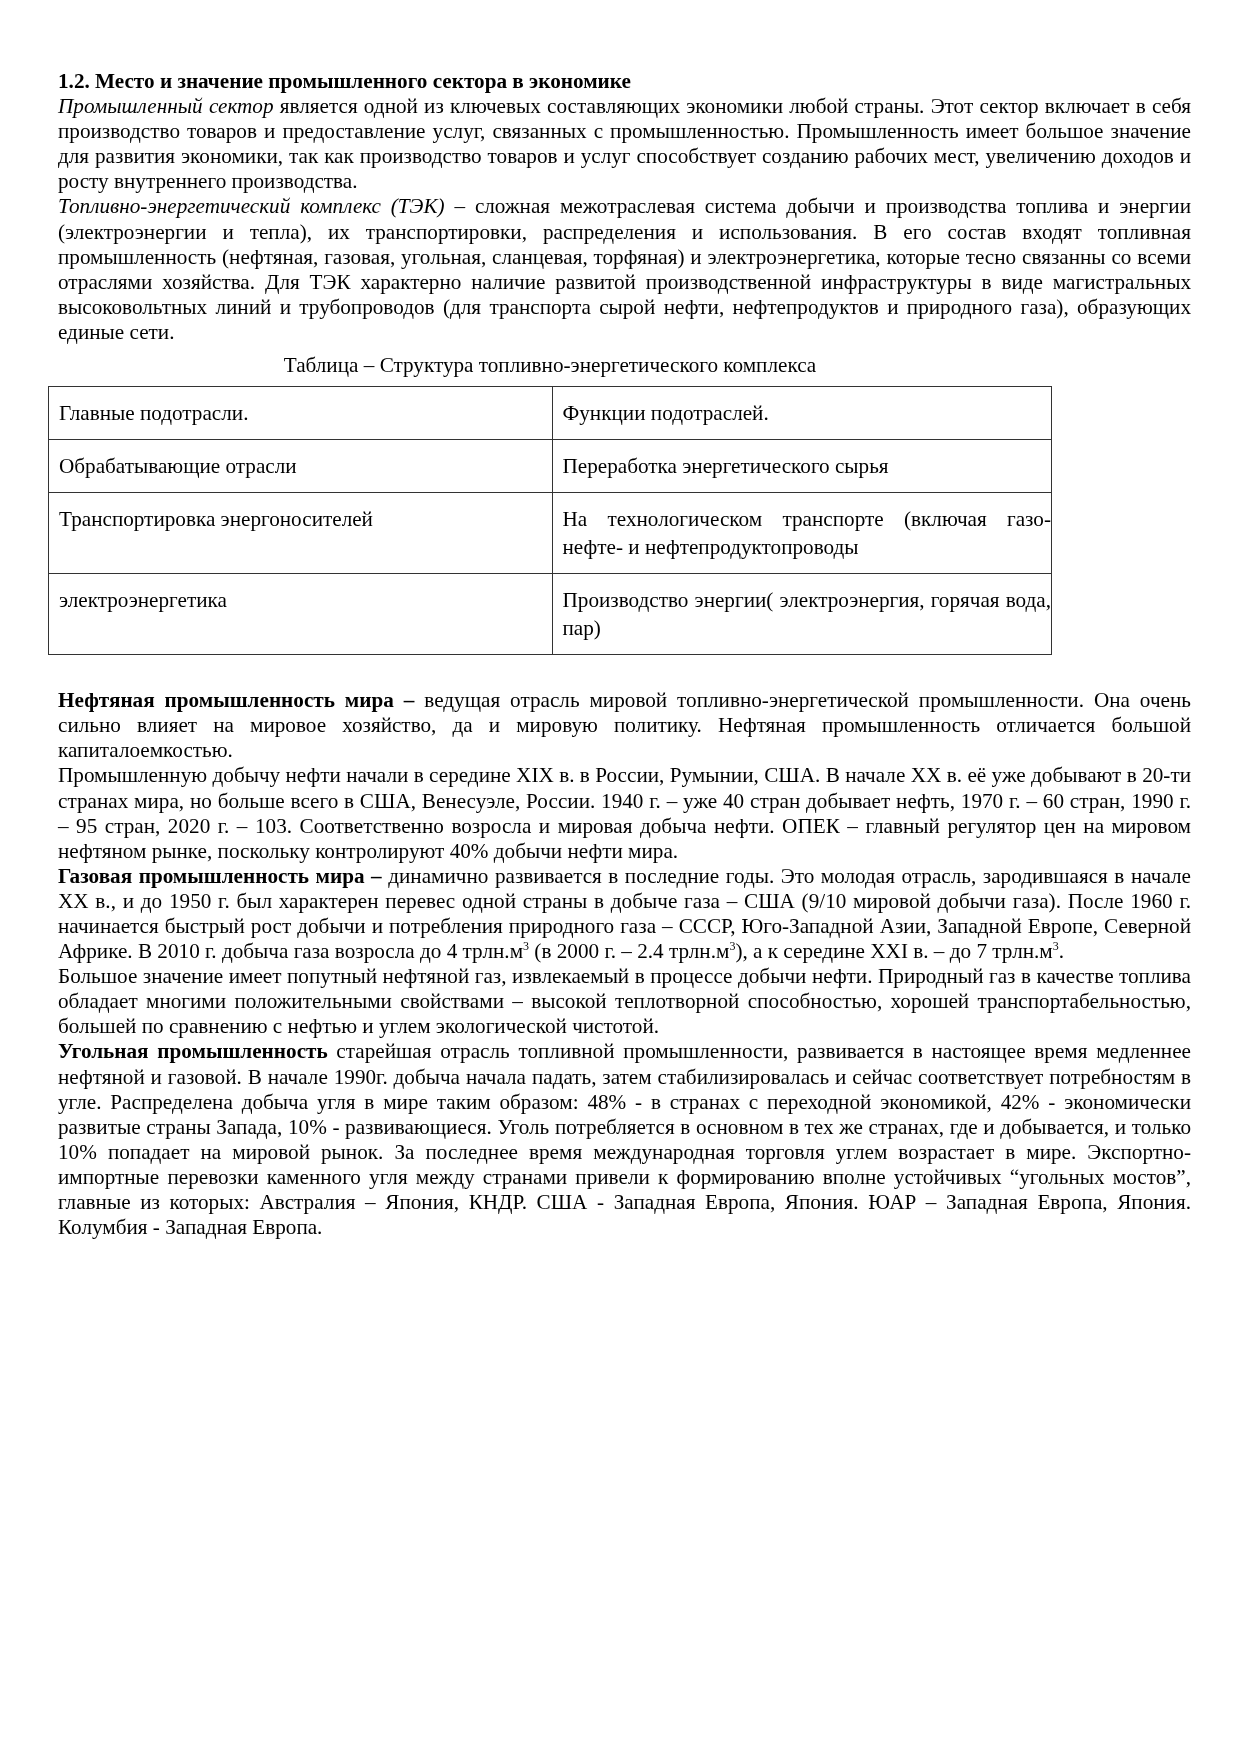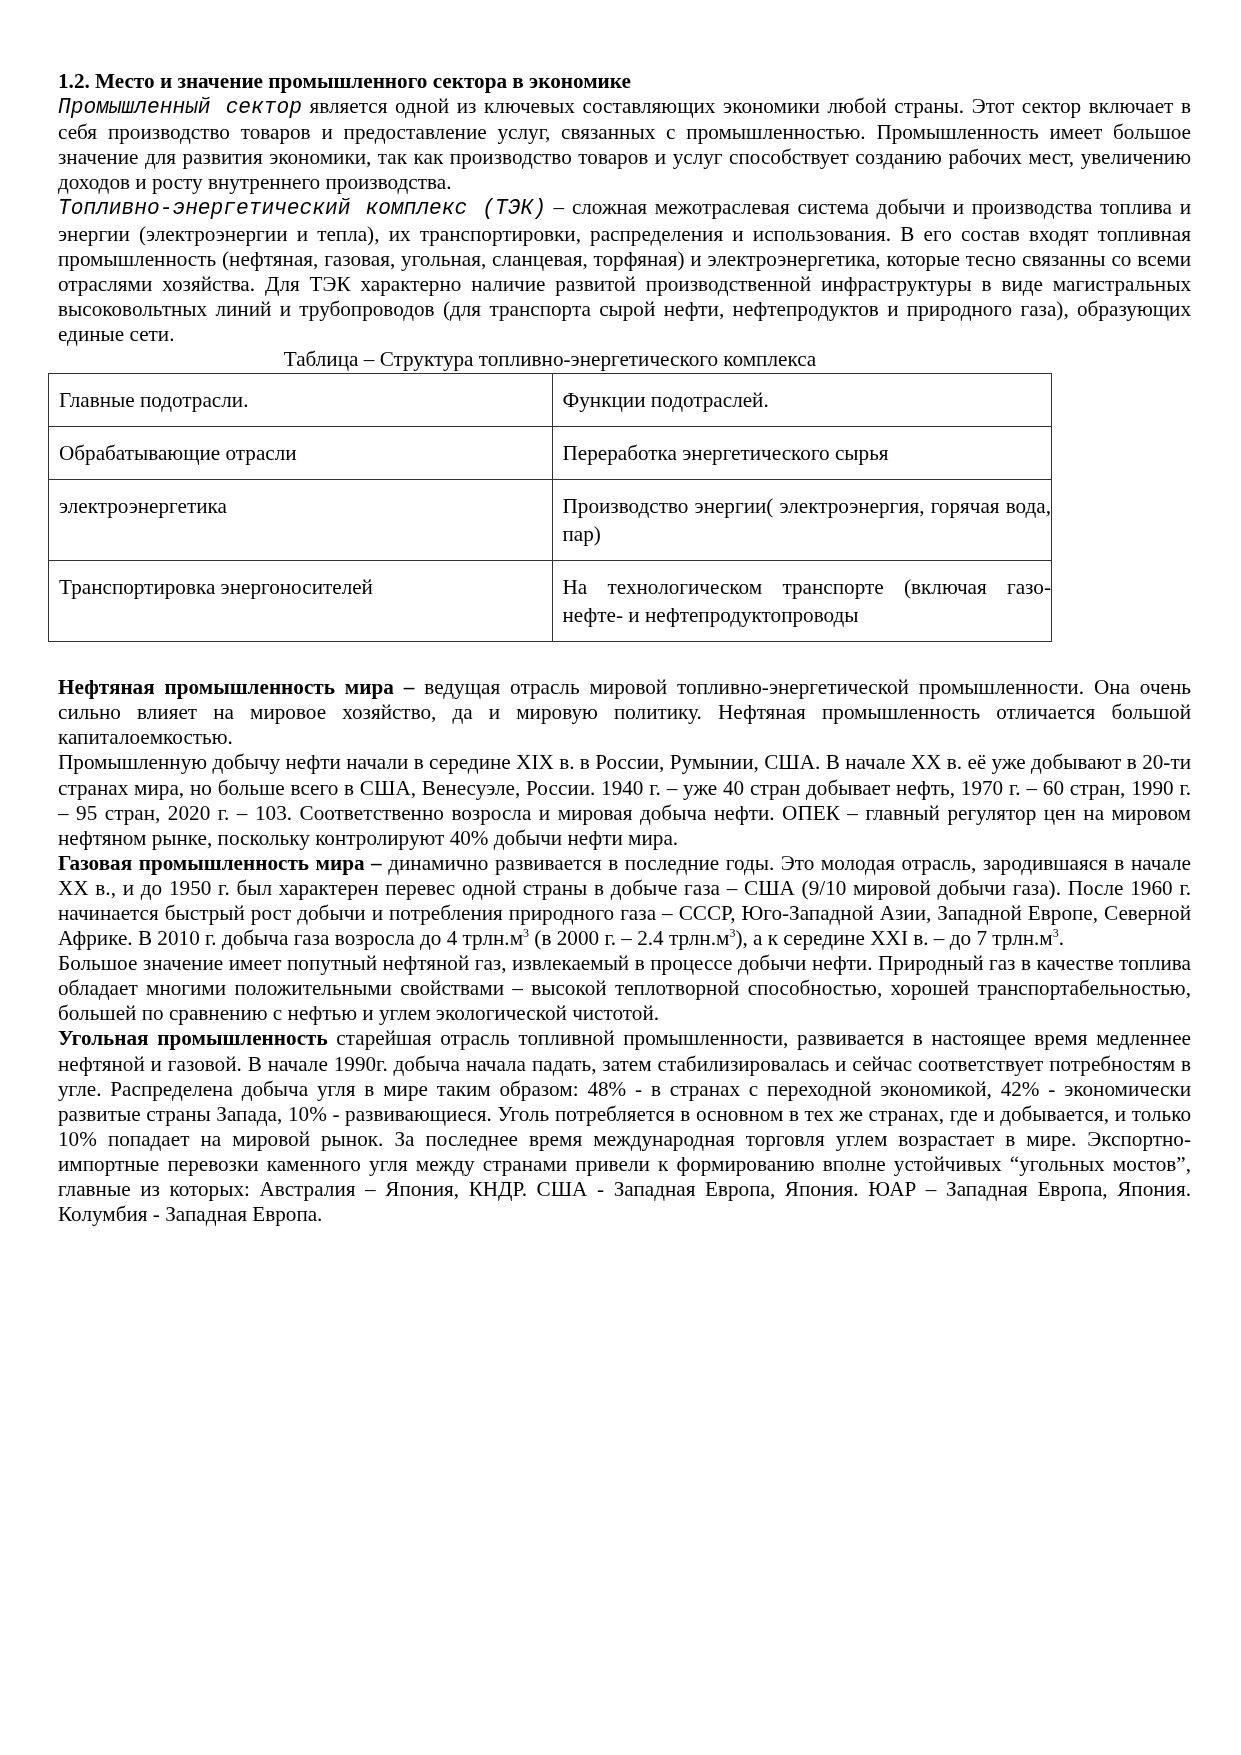--- a/index.html
+++ b/index.html
@@ -25,24 +25,24 @@
     }
     .heading {
       font-weight: bold;
       margin: 0;
     }
     .para {
       margin: 0;
       text-align: justify;
       hyphens: manual;
     }
-    .para i, .em { font-style: italic; font-family: Liberation Mono, monospace; }
+    .para i, .em { font-style: italic; }
     .para b, .strong { font-weight: bold; }
     .caption {
-      margin: 0;
+      margin: 8px;
       text-align: center;
       width: 1133px;
       padding-right: 0;
     }
     .caption-wrap {
       width: 1133px;
       text-align: center;
     }
     table.struct {
       border-collapse: collapse;
@@ -79,26 +79,26 @@
     <tbody>
       <tr>
         <td class="c1">Главные подотрасли.</td>
         <td class="c2">Функции подотраслей.</td>
       </tr>
       <tr>
         <td class="c1">Обрабатывающие отрасли</td>
         <td class="c2">Переработка энергетического сырья</td>
       </tr>
       <tr>
+        <td class="c1">Транспортировка энергоносителей</td>
+        <td class="c2">На технологическом транспорте (включая газо-нефте- и нефтепродуктопроводы</td>
+      </tr>
+      <tr>
         <td class="c1">электроэнергетика</td>
         <td class="c2">Производство энергии( электроэнергия, горячая вода, пар)</td>
-      </tr>
-      <tr>
-        <td class="c1">Транспортировка энергоносителей</td>
-        <td class="c2">На технологическом транспорте (включая газо-нефте- и нефтепродуктопроводы</td>
       </tr>
     </tbody>
   </table>
 
   <div class="gap"></div>
 
   <p class="para"><span class="strong">Нефтяная промышленность мира –</span><span> ведущая отрасль мировой топливно-энергетической промышленности. Она очень сильно влияет на мировое хозяйство, да и мировую политику. Нефтяная промышленность отличается большой капиталоемкостью.</span></p>
   <p class="para">Промышленную добычу нефти начали в середине XIX в. в России, Румынии, США. В начале XX в. её уже добывают в 20-ти странах мира, но больше всего в США, Венесуэле, России. 1940 г. – уже 40 стран добывает нефть, 1970 г. – 60 стран, 1990 г. – 95 стран, 2020 г. – 103. Соответственно возросла и мировая добыча нефти. ОПЕК – главный регулятор цен на мировом нефтяном рынке, поскольку контролируют 40% добычи нефти мира.</p>
 
   <p class="para"><span class="strong">Газовая промышленность мира –</span><span> динамично развивается в последние годы. Это молодая отрасль, зародившаяся в начале XX в., и до 1950 г. был характерен перевес одной страны в добыче газа – США (9/10 мировой добычи газа). После 1960 г. начинается быстрый рост добычи и потребления природного газа – СССР, Юго-Западной Азии, Западной Европе, Северной Африке. В 2010 г. добыча газа возросла до 4 трлн.м</span><sup>3</sup><span> (в 2000 г. – 2.4 трлн.м</span><sup>3</sup><span>), а к середине XXI в. – до 7 трлн.м</span><sup>3</sup><span>.</span></p>

